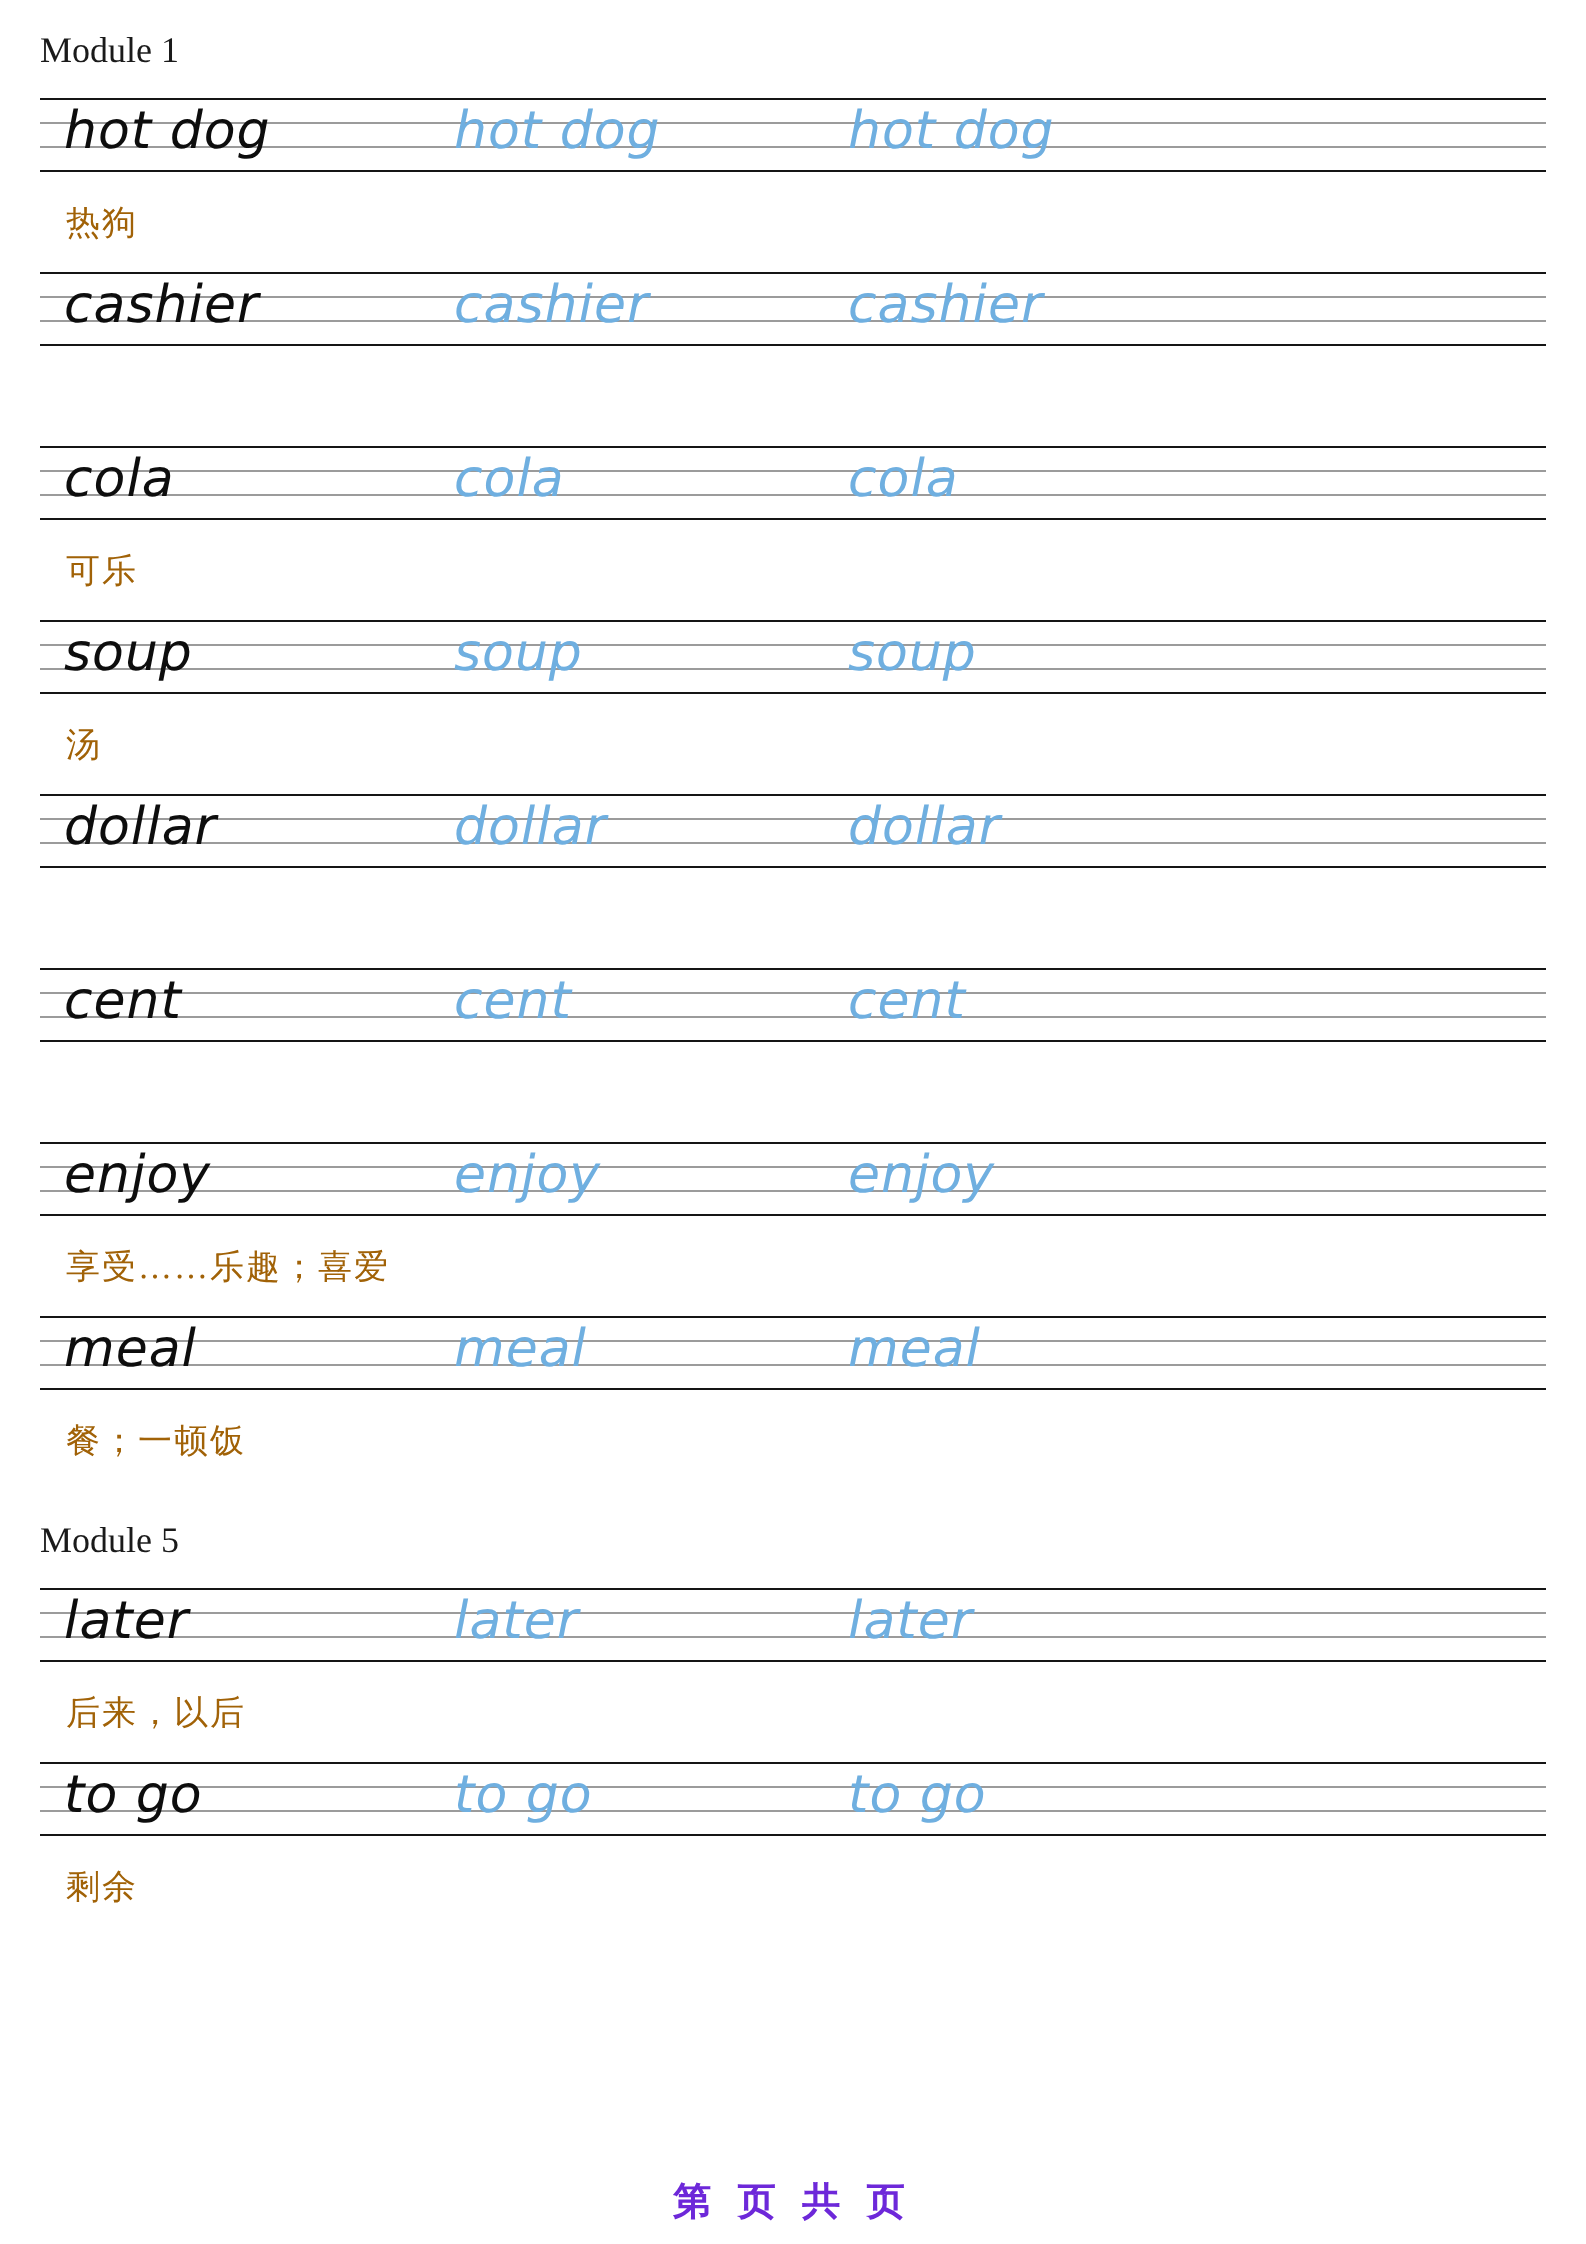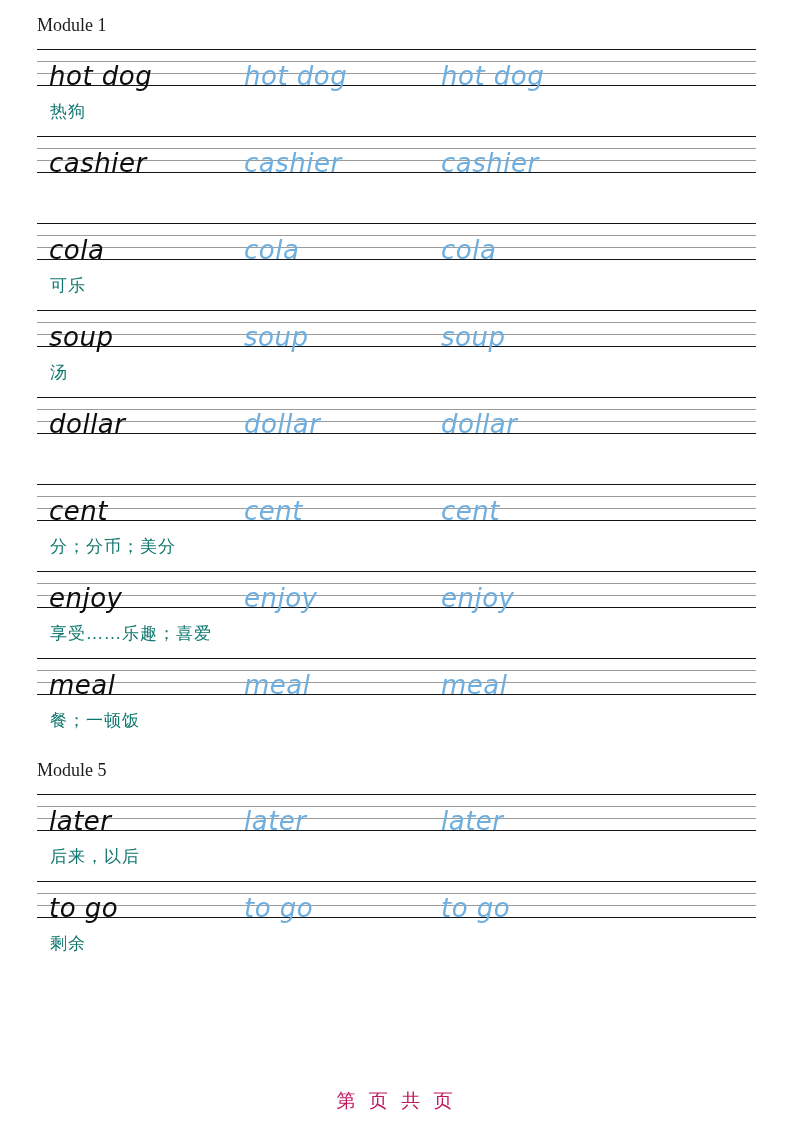--- a/index.html
+++ b/index.html
@@ -25,66 +25,66 @@
     text-align:center;
     font-size:35px;
     line-height:48px;
     font-weight:700;
     letter-spacing:1px;
     white-space:nowrap;
     color:#111;
   }
   .title .t-red{color:var(--red);}
   
-  .content{padding:0 37px;}
+  .content{padding:0 20px;}
   .module-label{
     font-family:"Liberation Serif",serif;
     font-size:18px;
     line-height:22px;
     height:22px;
     color:#1a1a1a;
     margin:14px 0 13px 0;
   }
   .entry{height:87px;}
   .grid{position:relative;height:38px;}
   .gl{position:absolute;left:0;right:0;height:0;}
   .gl.dark{border-top:1.6px solid var(--line-dark);}
   .gl.light{border-top:1px solid var(--line-light);}
   .p0{top:0;} .p1{top:12px;} .p2{top:24px;} .p3{top:36px;}
   .word{
     position:absolute;
-    top:12px;
+    top:2px;
     font-family:"DejaVu Sans","Liberation Sans",sans-serif;
     font-style:italic;
     font-size:26px;
     line-height:30px;
     letter-spacing:0.5px;
     white-space:nowrap;
   }
   .word.main{left:12px;color:#0d0d0d;}
   .word.trace{color:var(--blue);}
   .word.trace1{left:207px;}
   .word.trace2{left:404px;}
   .meaning{
     margin:14px 0 0 13px;
     font-family:"Liberation Serif","DejaVu Serif",serif;
     font-size:17px;
     line-height:21px;
-    color:#0f766e;
+    color:#a16207;
     letter-spacing:1px;
   }
   
   .footer{
     position:absolute;
     left:0;right:0;bottom:8px;
     text-align:center;
     font-size:19px;
     letter-spacing:4px;
-    color:#be185d;
-    font-weight:400;
+    color:#6d28d9;
+    font-weight:700;
   }
 </style>
 </head>
 <body>
 
 <div class="page">
 
 
   <main class="content">
   <section>
@@ -156,21 +156,20 @@
   <div class="entry">
     <div class="grid">
       <div class="gl dark p0"></div>
       <div class="gl light p1"></div>
       <div class="gl light p2"></div>
       <div class="gl dark p3"></div>
       <span class="word main">cent</span>
       <span class="word trace trace1">cent</span>
       <span class="word trace trace2">cent</span>
     </div>
-    <div class="meaning">分；分币；美分</div>
   </div>
 
   <div class="entry">
     <div class="grid">
       <div class="gl dark p0"></div>
       <div class="gl light p1"></div>
       <div class="gl light p2"></div>
       <div class="gl dark p3"></div>
       <span class="word main">enjoy</span>
       <span class="word trace trace1">enjoy</span>

